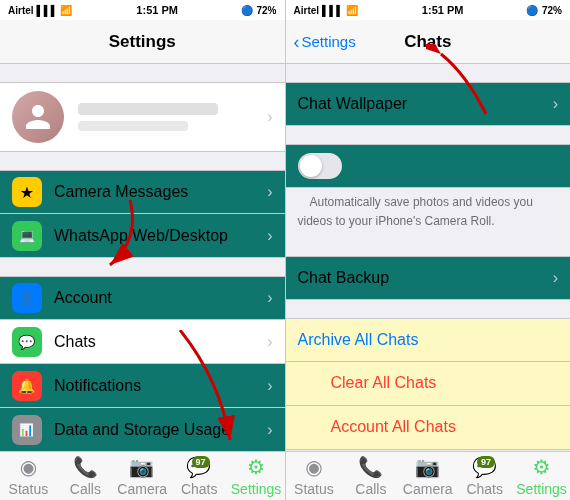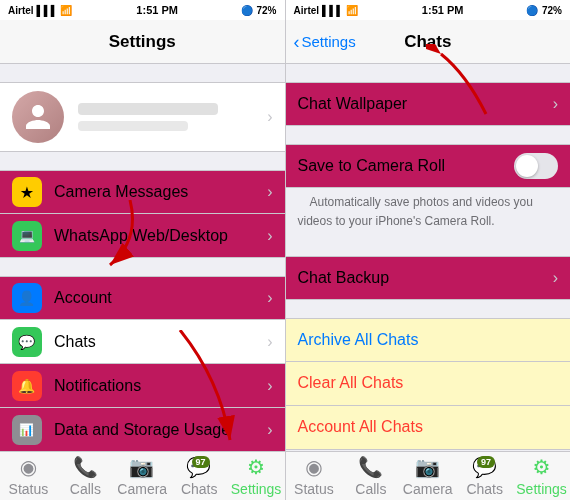--- a/index.html
+++ b/index.html
@@ -74,21 +74,21 @@
 
     .section {
       margin-bottom: 0;
     }
     .section-gap {
       height: 18px;
       background: #efeff4;
     }
 
     .settings-row {
-      background: #be185d;
+      background: #0f766e;
       border-bottom: 0.5px solid #c8c7cc;
       display: flex;
       align-items: center;
       min-height: 44px;
       padding: 0 12px;
       position: relative;
     }
     .settings-row:first-child {
       border-top: 0.5px solid #c8c7cc;
     }
@@ -246,21 +246,21 @@
       display: flex;
       align-items: center;
       min-height: 44px;
       padding: 0 12px;
     }
     .link-row:first-child { border-top: 0.5px solid #c8c7cc; }
     .link-label {
       font-size: 16px;
       color: #007aff;
     }
-    .link-label.red { color: #ff3b30; }
+    .link-label.red { color: #ff3b30; margin-left: 33px; }
 
     
     .panel-divider {
       width: 1px;
       background: #c8c7cc;
     }
   </style>
 </head>
 <body>
 
@@ -427,23 +427,20 @@
         <div class="row-content">
           <span class="row-label">Chat Wallpaper</span>
         </div>
         <span class="row-chevron">›</span>
       </div>
     </div>
 
     <div class="section-gap"></div>
     <div class="section">
       <div class="settings-row">
-        <div class="row-content">
-          <span class="row-label">Save to Camera Roll</span>
-        </div>
         <div class="toggle"></div>
       </div>
       <div style="background:#efeff4; padding: 4px 12px 8px;">
         <span class="section-text">Automatically save photos and videos you videos to your iPhone's Camera Roll.</span>
       </div>
     </div>
 
     <div class="section-gap"></div>
     <div class="section">
       <div class="settings-row">

